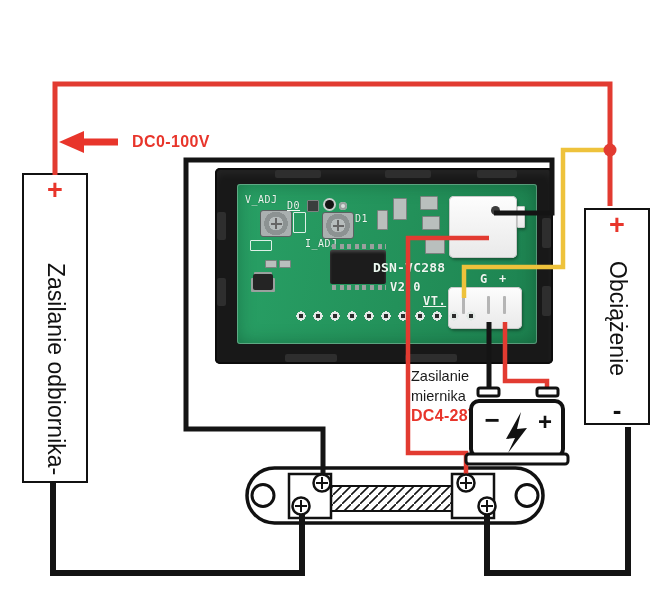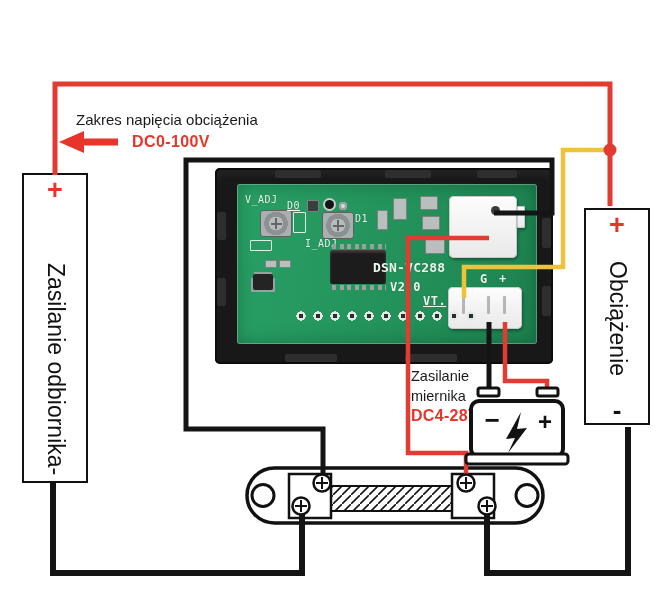--- a/index.html
+++ b/index.html
@@ -61,21 +61,20 @@
 
   svg text{font-family:"Liberation Sans",sans-serif;}
   .bat-sign{font-weight:bold;fill:#111;}
 </style>
 </head>
 <body>
 
 <div id="canvas">
 
 
-  <div id="range-label" class="abs">Zakres napięcia obciążenia</div>
   <div id="range-value" class="abs">DC0-100V</div>
 
   <div id="meter-supply" class="abs">
     <div>Zasilanie</div>
     <div>miernika</div>
     <div class="val">DC4-28V</div>
   </div>
 
   <div id="source-box" class="abs vbox">
     <span class="plus">+</span>

